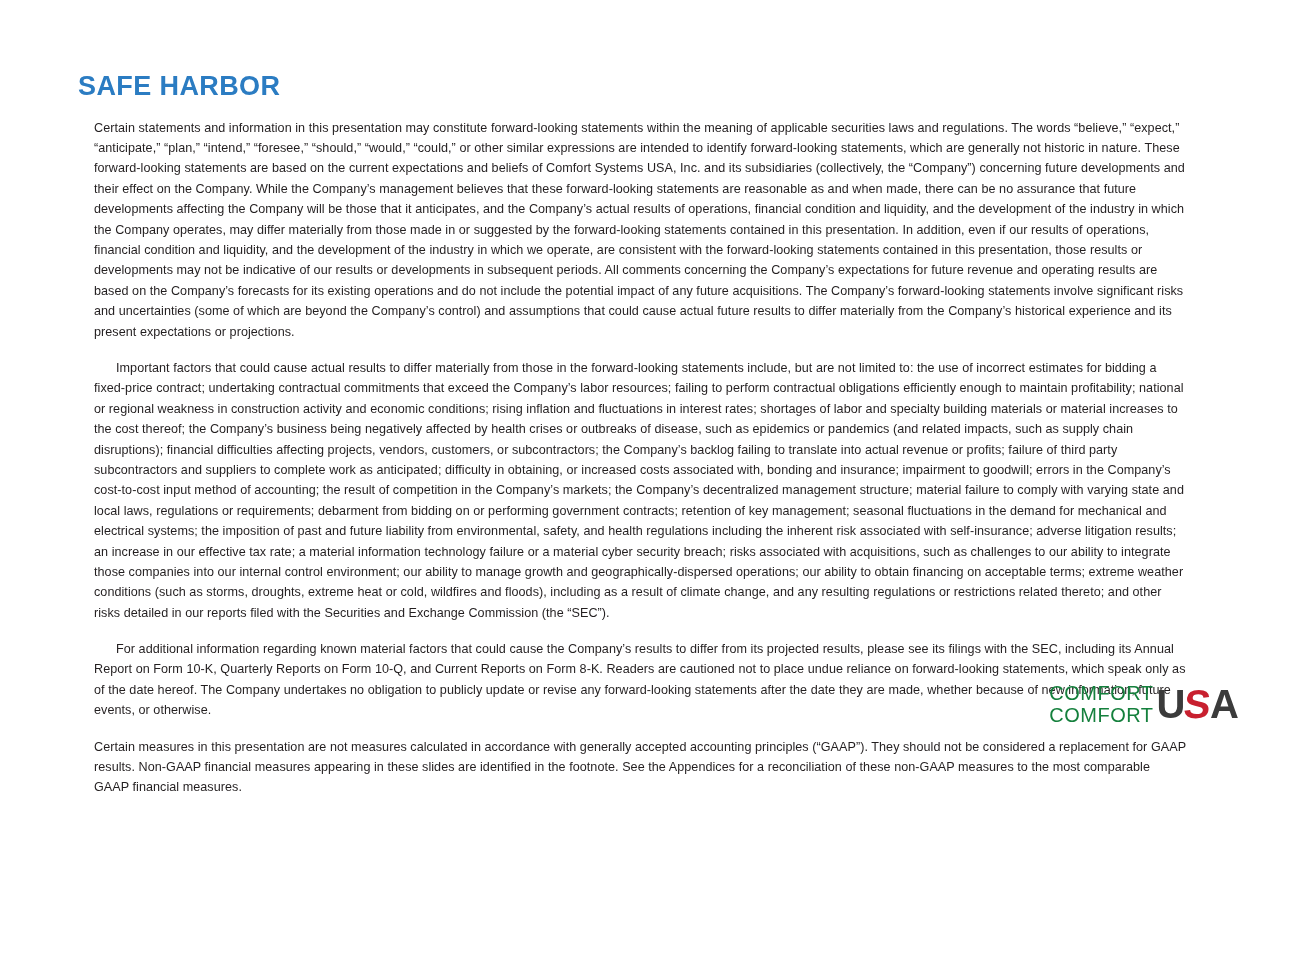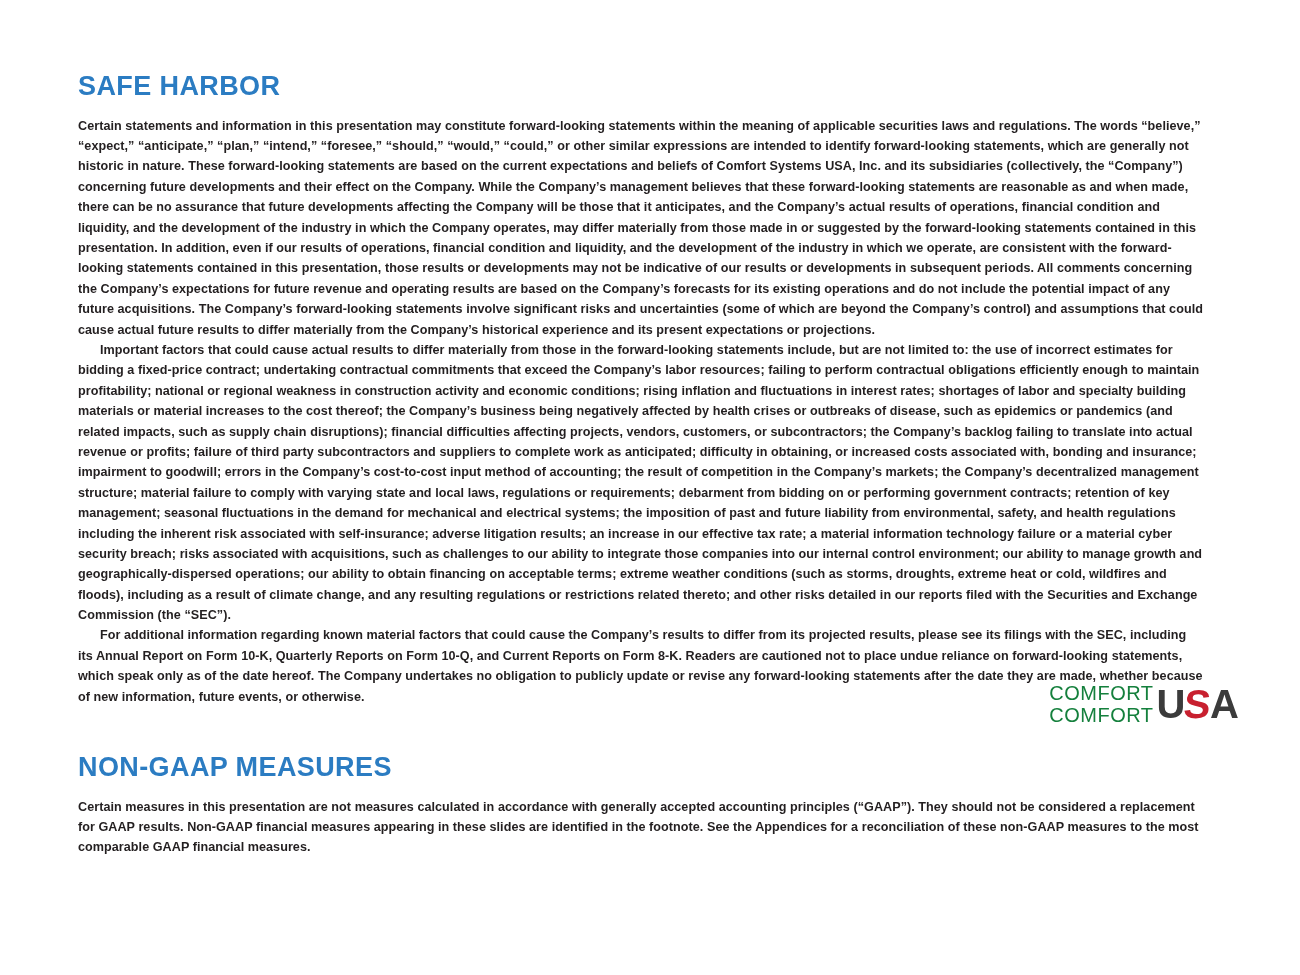--- a/index.html
+++ b/index.html
@@ -34,24 +34,23 @@
     margin: 0 0 14px 0;
     line-height: 1.1;
   }
   .section-title.second {
     margin-top: 46px;
   }
   p.body-text {
     font-size: 12.6px;
     line-height: 1.62;
     color: #231f20;
-    margin: 0;
+    margin: 16px;
     text-align: left;
     letter-spacing: 0.05px;
-    font-weight: bold;
   }
   p.indent {
     text-indent: 22px;
   }
   
   .logo {
     position: absolute;
     right: 62px;
     bottom: 48px;
     display: flex;
@@ -102,21 +101,20 @@
   <div class="content">
 
     <h1 class="section-title">SAFE HARBOR</h1>
 
     <p class="body-text">Certain statements and information in this presentation may constitute forward-looking statements within the meaning of applicable securities laws and regulations. The words “believe,” “expect,” “anticipate,” “plan,” “intend,” “foresee,” “should,” “would,” “could,” or other similar expressions are intended to identify forward-looking statements, which are generally not historic in nature. These forward-looking statements are based on the current expectations and beliefs of Comfort Systems USA, Inc. and its subsidiaries (collectively, the “Company”) concerning future developments and their effect on the Company. While the Company’s management believes that these forward-looking statements are reasonable as and when made, there can be no assurance that future developments affecting the Company will be those that it anticipates, and the Company’s actual results of operations, financial condition and liquidity, and the development of the industry in which the Company operates, may differ materially from those made in or suggested by the forward-looking statements contained in this presentation.  In addition, even if our results of operations, financial condition and liquidity, and the development of the industry in which we operate, are consistent with the forward-looking statements contained in this presentation, those results or developments may not be indicative of our results or developments in subsequent periods.  All comments concerning the Company’s expectations for future revenue and operating results are based on the Company’s forecasts for its existing operations and do not include the potential impact of any future acquisitions. The Company’s forward-looking statements involve significant risks and uncertainties (some of which are beyond the Company’s control) and assumptions that could cause actual future results to differ materially from the Company’s historical experience and its present expectations or projections.</p>
 
     <p class="body-text indent">Important factors that could cause actual results to differ materially from those in the forward-looking statements include, but are not limited to: the use of incorrect estimates for bidding a fixed-price contract; undertaking contractual commitments that exceed the Company’s labor resources; failing to perform contractual obligations efficiently enough to maintain profitability; national or regional weakness in construction activity and economic conditions; rising inflation and fluctuations in interest rates; shortages of labor and specialty building materials or material increases to the cost thereof; the Company’s business being negatively affected by health crises or outbreaks of disease, such as epidemics or pandemics (and related impacts, such as supply chain disruptions); financial difficulties affecting projects, vendors, customers, or subcontractors; the Company’s backlog failing to translate into actual revenue or profits; failure of third party subcontractors and suppliers to complete work as anticipated;  difficulty in obtaining, or increased costs associated with, bonding and insurance; impairment to goodwill; errors in the Company’s cost-to-cost input method of accounting; the result of competition in the Company’s markets; the Company’s decentralized management structure; material failure to comply with varying state and local laws, regulations or requirements; debarment from bidding on or performing government contracts; retention of key management; seasonal fluctuations in the demand for mechanical and electrical systems; the imposition of past and future liability from environmental, safety, and health regulations including the inherent risk associated with self-insurance; adverse litigation results; an increase in our effective tax rate; a material information technology failure or a material cyber security breach; risks associated with acquisitions, such as challenges to our ability to integrate those companies into our internal control environment; our ability to manage growth and geographically-dispersed operations; our ability to obtain financing on acceptable terms; extreme weather conditions (such as storms, droughts, extreme heat or cold, wildfires and floods), including as a result of climate change, and any resulting regulations or restrictions related thereto;  and other risks detailed in our reports filed with the Securities and Exchange Commission (the “SEC”).</p>
 
     <p class="body-text indent">For additional information regarding known material factors that could cause the Company’s results to differ from its projected results, please see its filings with the SEC, including its Annual Report on Form 10-K, Quarterly Reports on Form 10-Q, and Current Reports on Form 8-K. Readers are cautioned not to place undue reliance on forward-looking statements, which speak only as of the date hereof. The Company undertakes no obligation to publicly update or revise any forward-looking statements after the date they are made, whether because of new information, future events, or otherwise.</p>
 
-    <h1 class="section-title second">NON-GAAP MEASURES</h1>
 
     <p class="body-text">Certain measures in this presentation are not measures calculated in accordance with generally accepted accounting principles (“GAAP”). They should not be considered a replacement for GAAP results. Non-GAAP financial measures appearing in these slides are identified in the footnote. See the Appendices for a reconciliation of these non-GAAP measures to the most comparable GAAP financial measures.</p>
 
   </div>
 
   <div class="logo">
     <div class="logo-words">
       <span class="l1">COMFORT</span>
       <span class="l2">COMFORT</span>
     </div>

